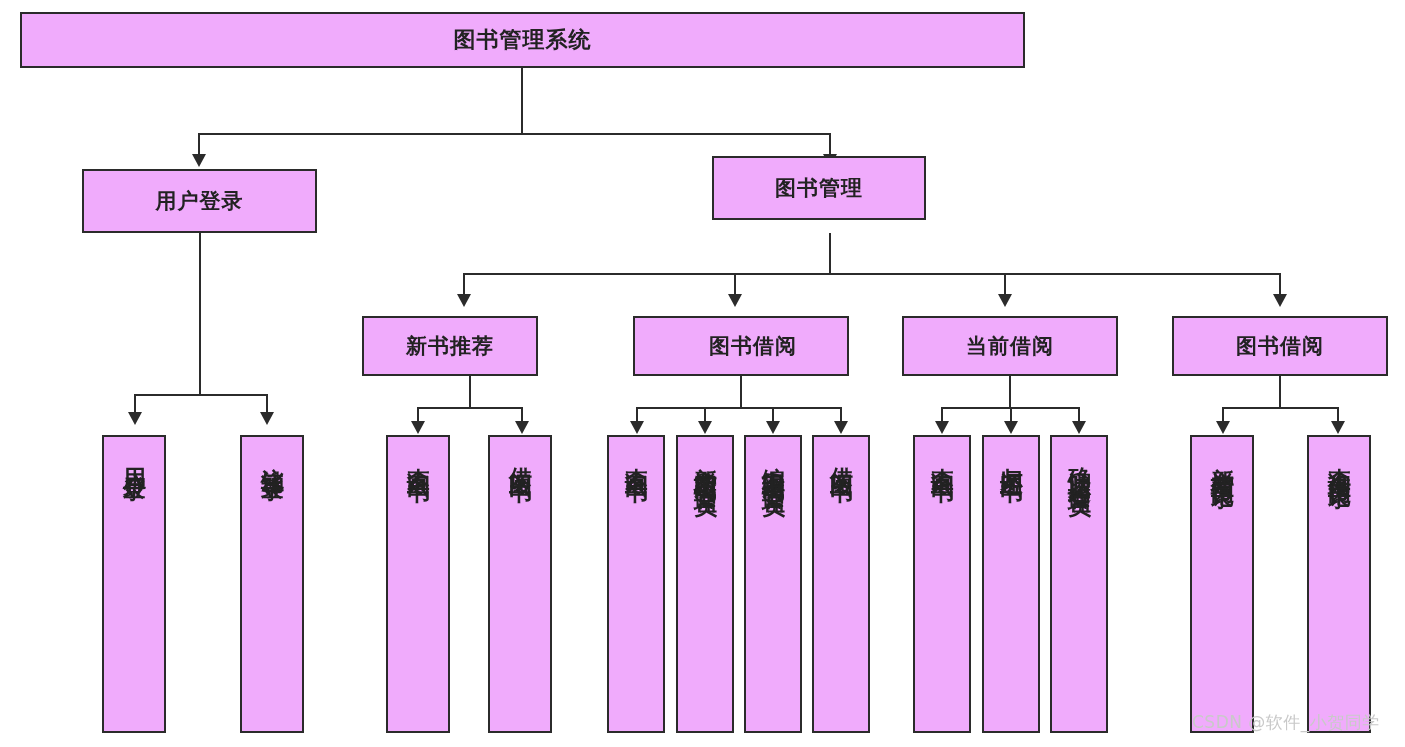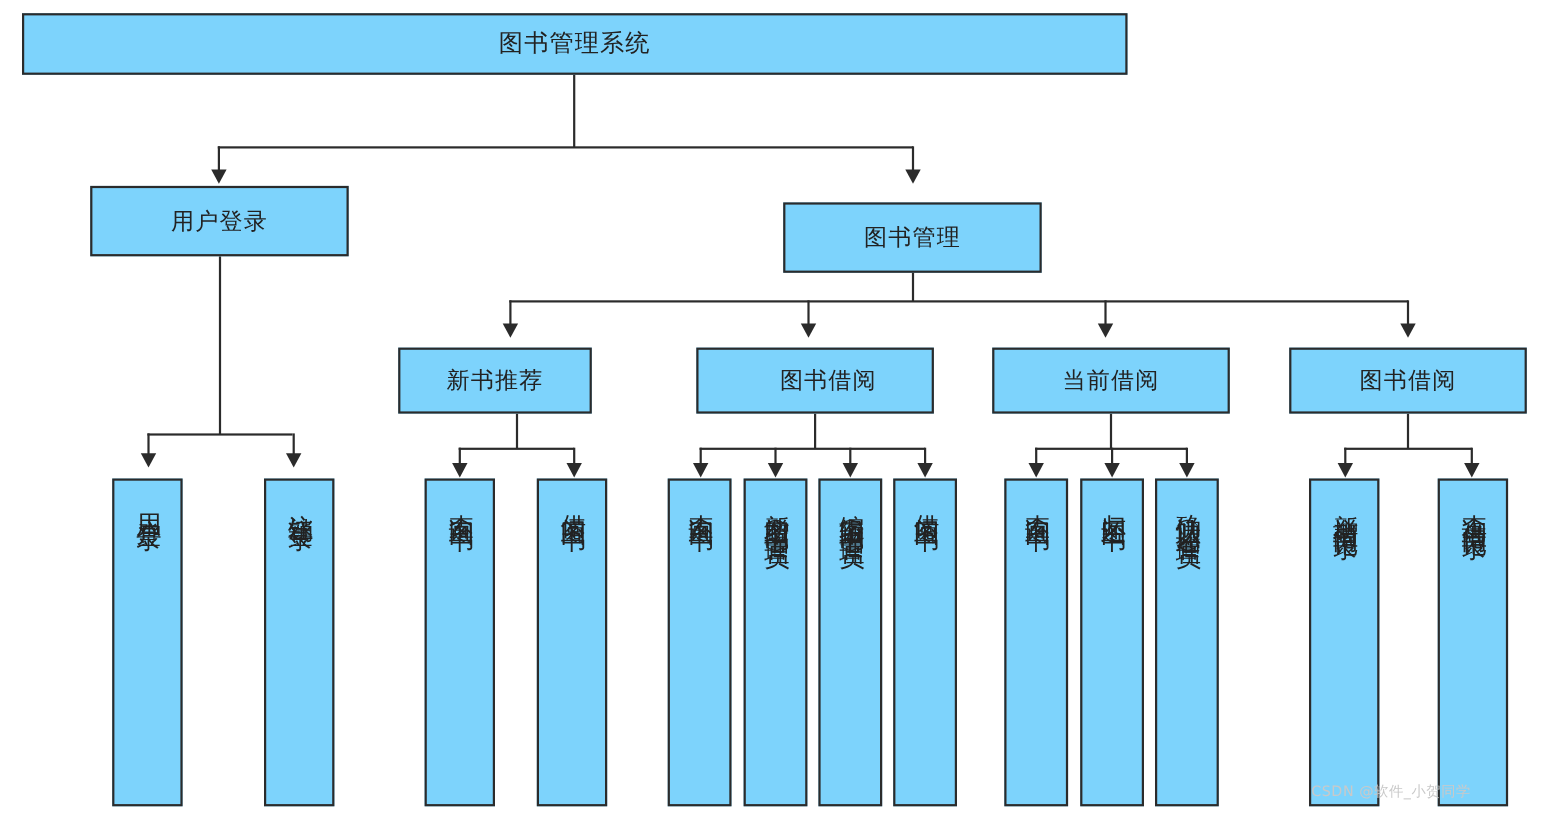--- a/index.html
+++ b/index.html
@@ -11,27 +11,28 @@
     overflow:hidden;
     position:relative;
   }
   #diagram{
     position:absolute;left:0;top:0;width:1405px;height:747px;
   }
   
   .node{
     position:absolute;
     box-sizing:border-box;
-    background:#7dd3fc;
+    background:#f0abfc;
     border:2px solid #2b2b2b;
     display:flex;
     align-items:center;
     justify-content:center;
     color:#1a1a1a;
     z-index:5;
+    font-weight:bold;
   }
   .node .lbl{
     font-size:21px;
     line-height:1.15;
     letter-spacing:1px;
     white-space:nowrap;
     color:#222222;
   }
   
   .node.root .lbl{font-size:22px;}
@@ -69,21 +70,21 @@
     border-left:7px solid transparent;
     border-right:7px solid transparent;
     border-top:13px solid #2b2b2b;
     z-index:2;
   }
 
   
   #watermark{
     position:absolute;
     color:#c9c9c9;
-    font-size:13px;
+    font-size:17px;
     letter-spacing:0.5px;
     white-space:nowrap;
     z-index:9;
     pointer-events:none;
   }
 </style>
 </head>
 <body>
 
 <div id="diagram">
@@ -98,21 +99,21 @@
 
   <div class="ln v" style="left:198px;top:133px;height:23px;"></div>
   <div class="arrow" style="left:192px;top:154px;"></div>
   <div class="ln v" style="left:829px;top:133px;height:23px;"></div>
   <div class="arrow" style="left:823px;top:154px;"></div>
 
   <div class="node lvl1" style="left:82px;top:169px;width:235px;height:64px;">
     <span class="lbl">用户登录</span>
   </div>
 
-  <div class="node lvl1" style="left:712px;top:184px;width:235px;height:64px;">
+  <div class="node lvl1" style="left:712px;top:156px;width:214px;height:64px;">
     <span class="lbl">图书管理</span>
   </div>
 
   <div class="ln v" style="left:199px;top:233px;height:162px;"></div>
   <div class="ln h" style="left:134px;top:394px;width:132px;"></div>
   <div class="ln v" style="left:134px;top:394px;height:19px;"></div>
   <div class="arrow" style="left:128px;top:412px;"></div>
   <div class="ln v" style="left:266px;top:394px;height:19px;"></div>
   <div class="arrow" style="left:260px;top:412px;"></div>
 

